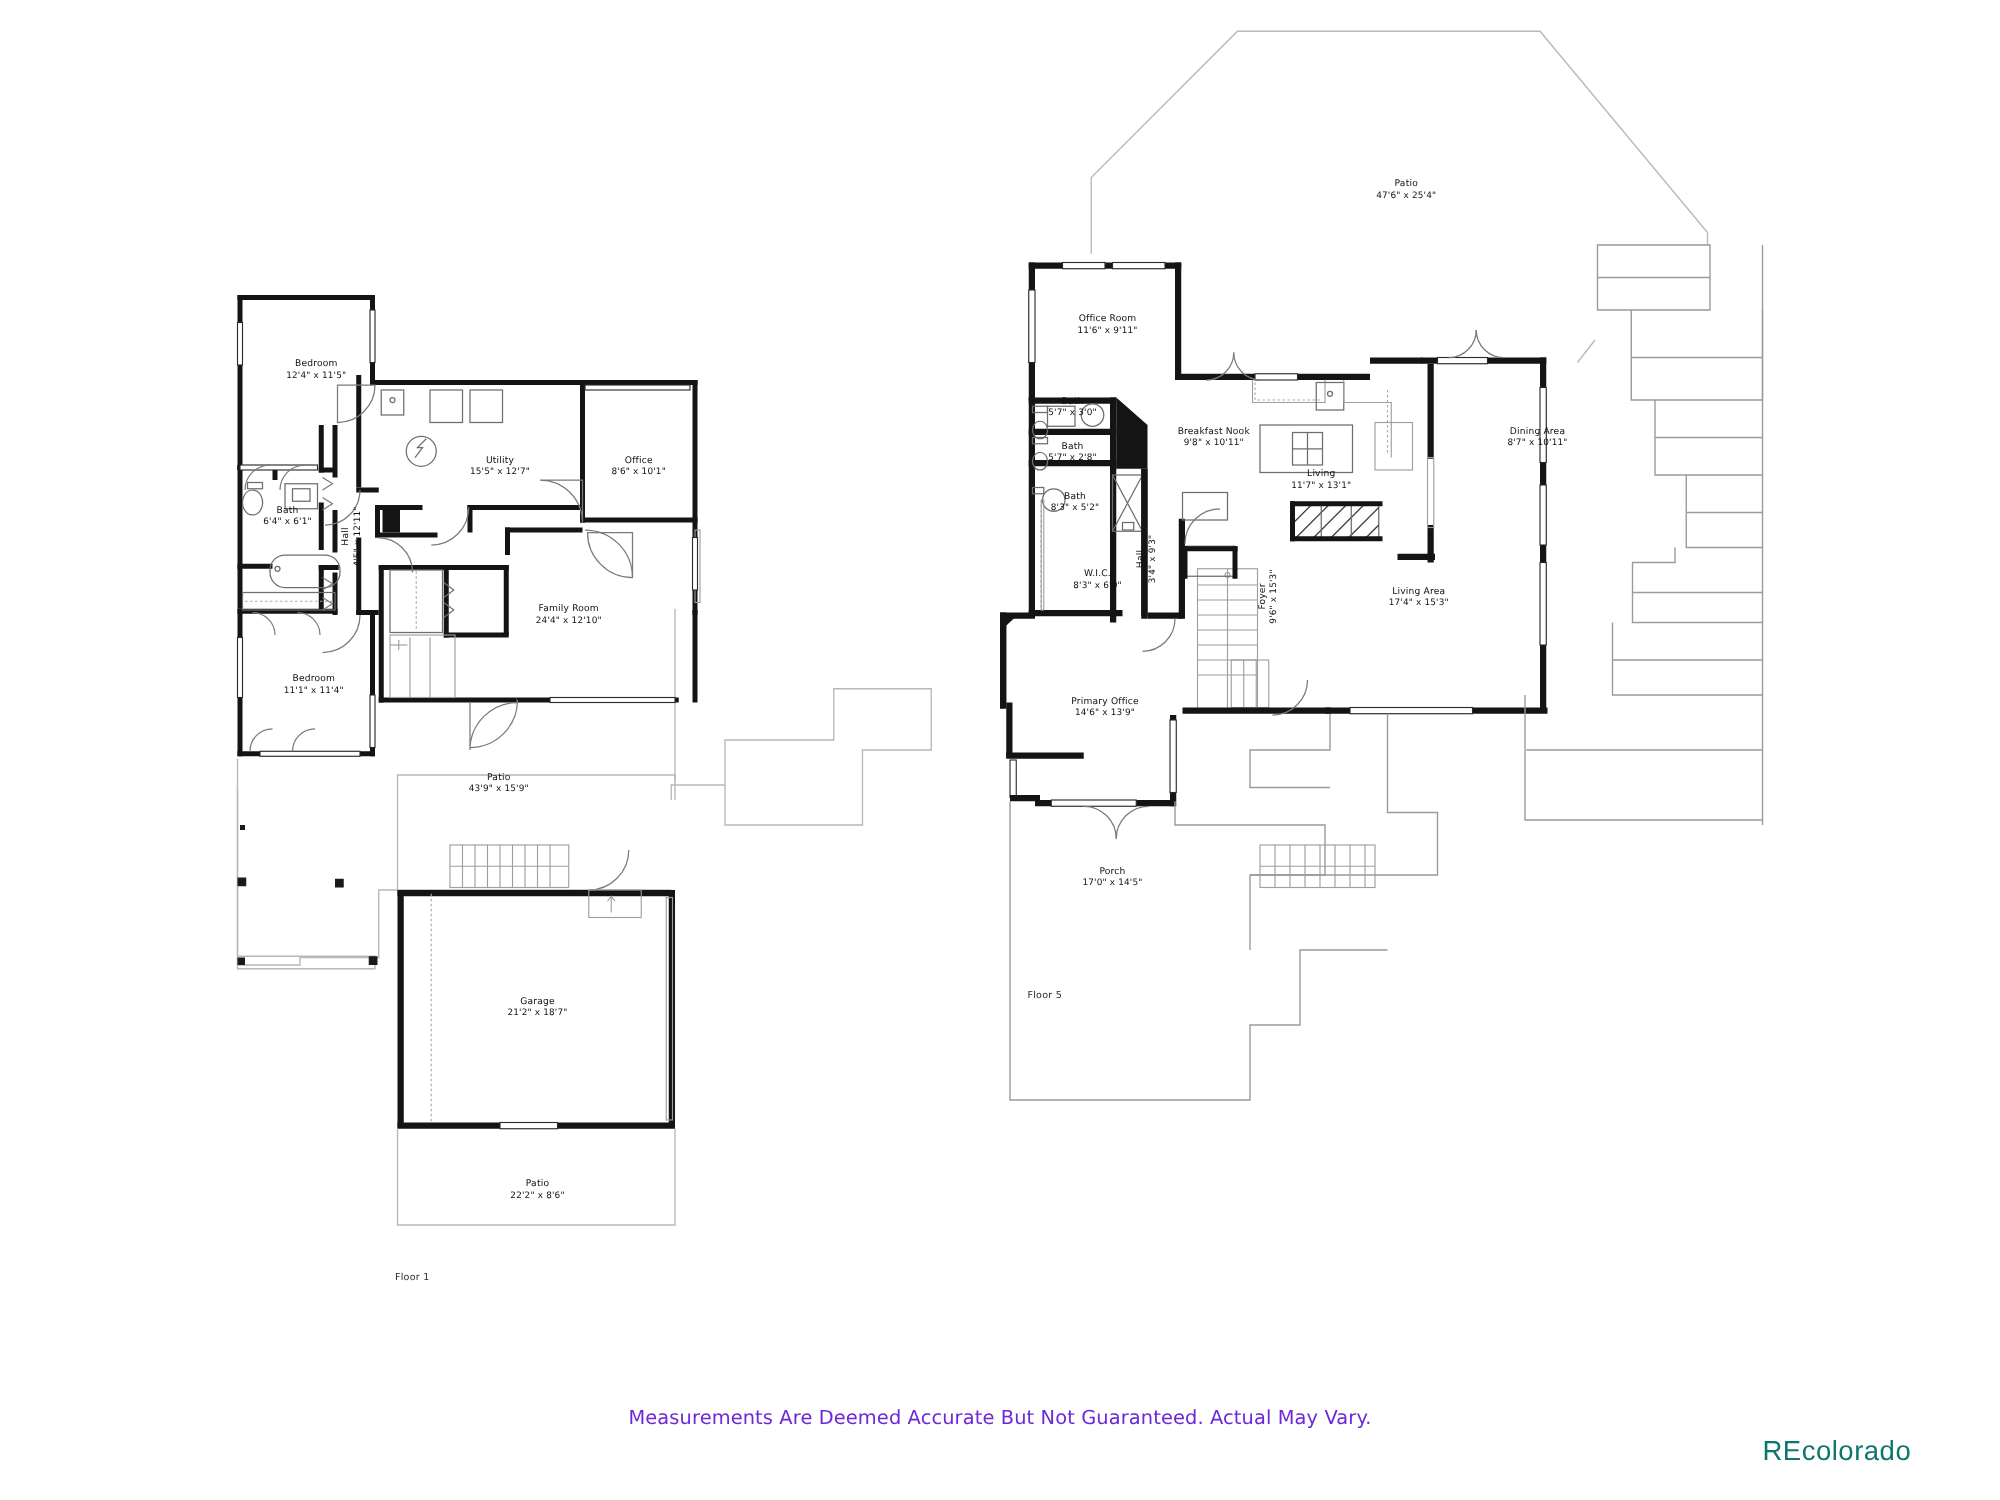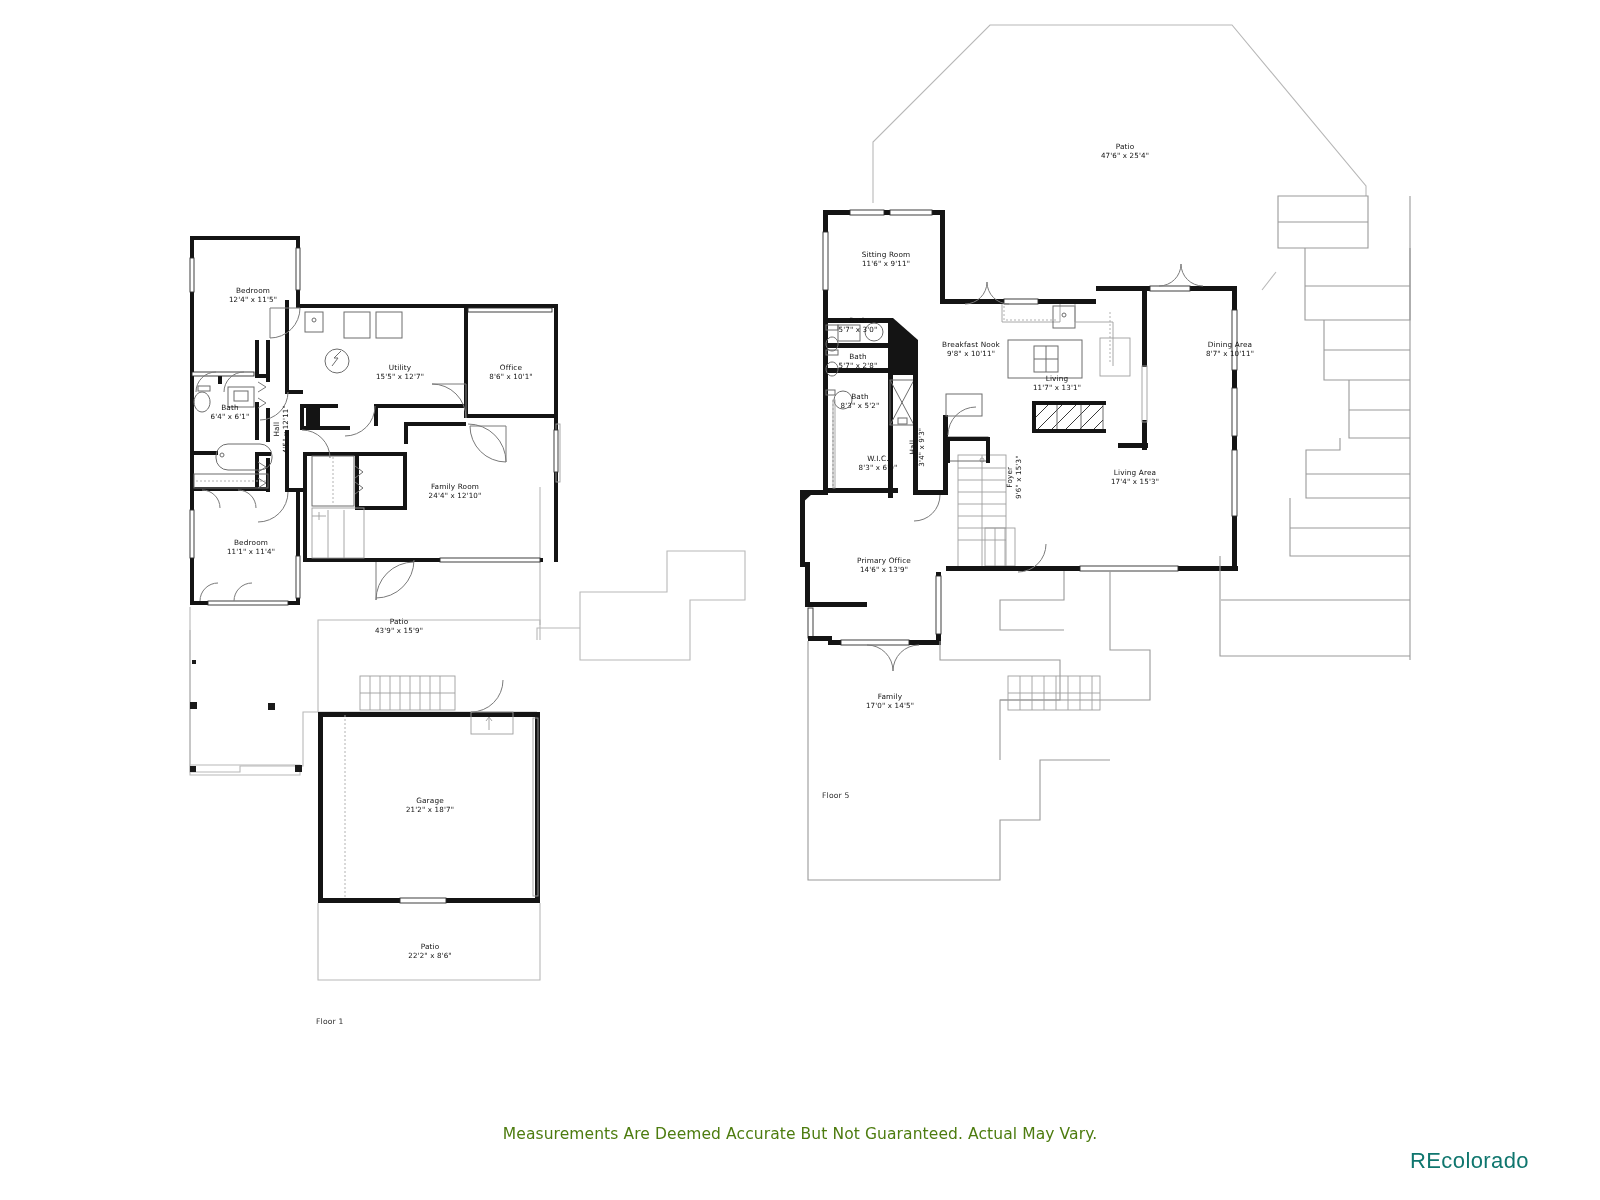--- a/index.html
+++ b/index.html
@@ -20,21 +20,21 @@
   .dot{fill:#1a1a1a;}
 
   .lbl{position:absolute;text-align:center;line-height:1.28;
        font-size:7.2px;color:#111;white-space:nowrap;letter-spacing:.15px;}
   .lbl .nm{display:block;font-size:7.3px;}
   .lbl .dm{display:block;font-size:7.1px;}
   .lbl.rot{transform-origin:center center;}
   .floorlbl{position:absolute;font-size:7.6px;color:#2b2b2b;letter-spacing:.2px;}
 
   #disclaimer{position:absolute;left:0;right:0;top:1125px;text-align:center;
-      font-size:15.5px;color:#4d7c0f;letter-spacing:.1px;}
+      font-size:15.5px;color:#6d28d9;letter-spacing:.1px;}
   #brand{position:absolute;left:1410px;top:1148px;font-size:22px;color:#0f766e;
       letter-spacing:.4px;font-family:"Liberation Sans",sans-serif;}
 </style>
 </head>
 <body>
 
 <div id="stage">
 
 <svg viewBox="0 0 1600 1200" xmlns="http://www.w3.org/2000/svg">
 
@@ -384,21 +384,21 @@
   <span class="nm">Patio</span>
   <span class="dm">22'2" x 8'6"</span>
 </div>
 
 <div class="lbl" style="left:1073px;top:142px;width:104px">
   <span class="nm">Patio</span>
   <span class="dm">47'6" x 25'4"</span>
 </div>
 
 <div class="lbl" style="left:834px;top:250px;width:104px">
-  <span class="nm">Sitting Room</span>
+  <span class="nm">Office Room</span>
   <span class="dm">11'6" x 9'11"</span>
 </div>
 
 <div class="lbl" style="left:824px;top:316px;width:68px">
   <span class="nm">Bath</span>
   <span class="dm">5'7" x 3'0"</span>
 </div>
 
 <div class="lbl" style="left:824px;top:352px;width:68px">
   <span class="nm">Bath</span>
@@ -444,21 +444,21 @@
   <span class="nm">Foyer</span>
   <span class="dm">9'6" x 15'3"</span>
 </div>
 
 <div class="lbl" style="left:822px;top:556px;width:124px">
   <span class="nm">Primary Office</span>
   <span class="dm">14'6" x 13'9"</span>
 </div>
 
 <div class="lbl" style="left:838px;top:692px;width:104px">
-  <span class="nm">Family</span>
+  <span class="nm">Porch</span>
   <span class="dm">17'0" x 14'5"</span>
 </div>
 
 <div class="floorlbl" style="left:316px;top:1017px">Floor 1</div>
 <div class="floorlbl" style="left:822px;top:791px">Floor 5</div>
 
 <div id="disclaimer">Measurements Are Deemed Accurate But Not Guaranteed. Actual May Vary.</div>
 <div id="brand">REcolorado</div>
 
 </div>

